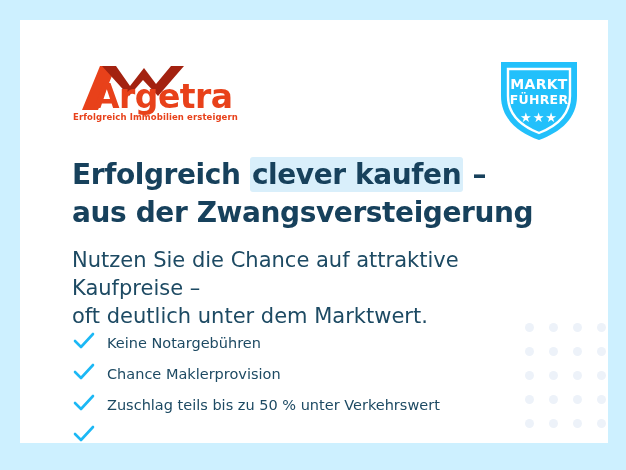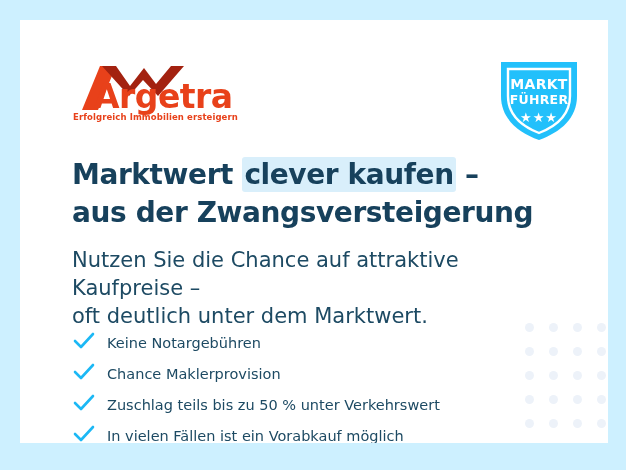--- a/index.html
+++ b/index.html
@@ -221,21 +221,21 @@
       <svg width="92" height="88" viewBox="0 0 92 88">
         <path d="M8,6 L84,6 L84,40 C84,62 68,76 46,84 C24,76 8,62 8,40 Z" fill="#22c0fb"></path>
         <path d="M15,13 L77,13 L77,40 C77,58 64,70 46,77 C28,70 15,58 15,40 Z" fill="none" stroke="#ffffff" stroke-width="2.4"></path>
       </svg>
       <div class="badge-text badge-line1">MARKT</div>
       <div class="badge-text badge-line2">FÜHRER</div>
       <div class="badge-text badge-stars">★★★</div>
     </div>
 
     <div class="headline">
-      <span>Marktwert </span><span class="hl">clever kaufen</span><span> –</span><br>
+      <span>Erfolgreich </span><span class="hl">clever kaufen</span><span> –</span><br>
       <span>aus der Zwangsversteigerung</span>
     </div>
 
     <div class="subhead">
       <span>Nutzen Sie die Chance auf attraktive Kaufpreise –</span><br>
       <span>oft deutlich unter dem Marktwert.</span>
     </div>
 
     <div class="checklist" id="checklist">
         <div class="check-item">
@@ -253,18 +253,17 @@
         <div class="check-item">
           <svg class="check-icon" viewBox="0 0 24 20">
             <path d="M3,10 L9,16 L21,3" fill="none" stroke="#1cb8f5" stroke-width="2.6" stroke-linecap="round" stroke-linejoin="round"></path>
           </svg>
           <span class="check-label">Zuschlag teils bis zu 50 % unter Verkehrswert</span>
         </div>
         <div class="check-item">
           <svg class="check-icon" viewBox="0 0 24 20">
             <path d="M3,10 L9,16 L21,3" fill="none" stroke="#1cb8f5" stroke-width="2.6" stroke-linecap="round" stroke-linejoin="round"></path>
           </svg>
-          <span class="check-label">In vielen Fällen ist ein Vorabkauf möglich</span>
         </div>
       </div>
 
   </div>
 </div>
 
 </body></html>

